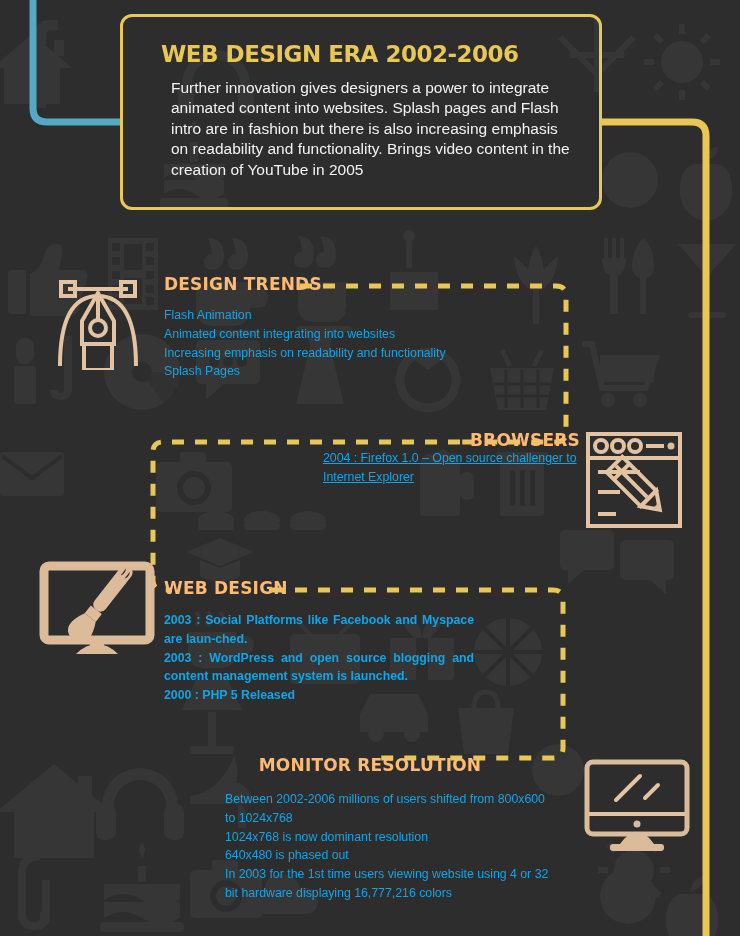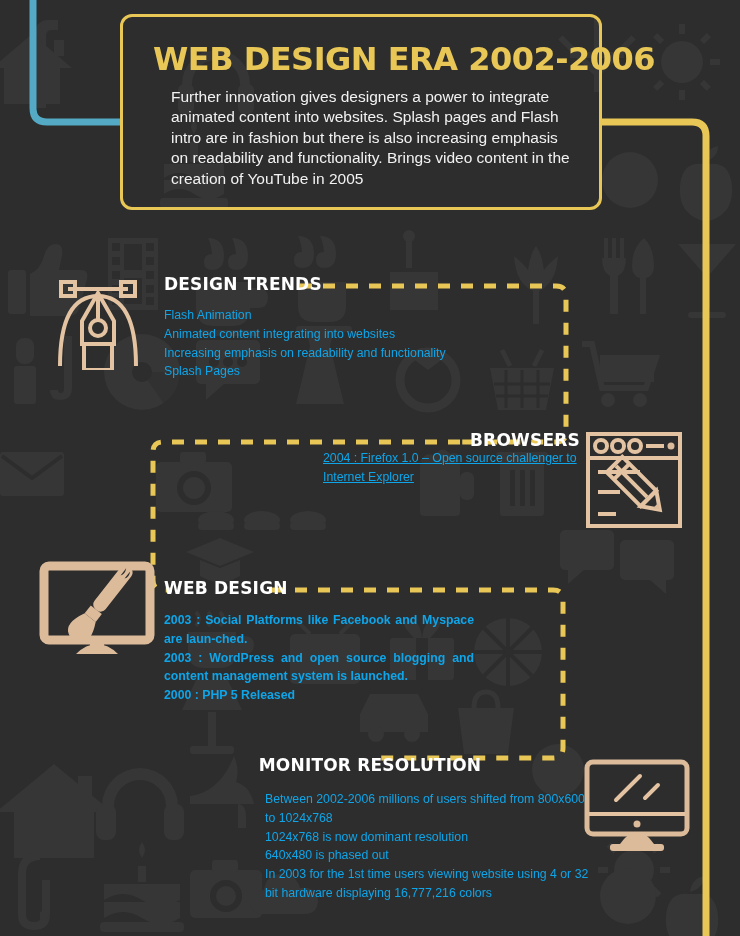--- a/index.html
+++ b/index.html
@@ -21,38 +21,38 @@
   .header-panel{
     position:absolute;left:120px;top:14px;width:482px;height:196px;
     border:3px solid #e9c757;border-radius:12px;
     box-sizing:border-box;z-index:3;
     padding:18px 22px 0 22px;
   }
   .header-title{
     color:#e9c757;
     font-family:"DejaVu Sans", sans-serif;
     font-weight:bold;
-    font-size:32px;
+    font-size:23px;
     letter-spacing:-0.5px;
     line-height:1;
-    margin:8px 0 12px 8px;
+    margin:8px 0 12px 16px;
     white-space:nowrap;
   }
   .header-desc{
     color:#f2f2f2;
     font-size:15.5px;
     line-height:1.32;
     margin-left:26px;
     margin-right:6px;
   }
 
   
   .section{position:absolute;z-index:3;}
   .sec-title{
-    color:#ffffff;
+    color:#fdba74;
     font-family:"DejaVu Sans", sans-serif;
     font-weight:bold;
     font-size:17px;
     letter-spacing:0.2px;
     white-space:nowrap;
     line-height:1;
   }
   .sec-body{
     color:#0ea5e9;
     font-size:12.3px;
@@ -511,21 +511,21 @@
       <circle class="icf" cx="55" cy="66" r="3.5"></circle>
       <line class="ic" x1="34" y1="42" x2="58" y2="18" stroke-width="7" stroke-linecap="round"></line>
       <line class="ic" x1="63" y1="40" x2="76" y2="27" stroke-width="7" stroke-linecap="round"></line>
       <rect class="icf" x="50" y="76" width="10" height="10"></rect>
       <rect class="icf" x="28" y="86" width="54" height="7" rx="3"></rect>
       <path class="icf" d="M38 86 q6 -8 10 -10 h14 q4 2 10 10 z"></path>
     </svg>
   </div>
   <div class="section" style="left:180px;top:757px;width:380px;">
     <div class="sec-title" style="text-align:center;">MONITOR RESOLUTION</div>
-    <div class="sec-body" style="margin-top:16px;margin-left:85px;">
+    <div class="sec-body" style="margin-top:16px;margin-left:45px;">
       <div>Between 2002-2006 millions of users shifted from 800x600</div>
       <div>to 1024x768</div>
       <div>1024x768 is now dominant resolution</div>
       <div>640x480 is phased out</div>
       <div>In 2003 for the 1st time users viewing website using 4 or 32</div>
       <div>bit hardware displaying 16,777,216 colors</div>
     </div>
   </div>
 
 </div>

